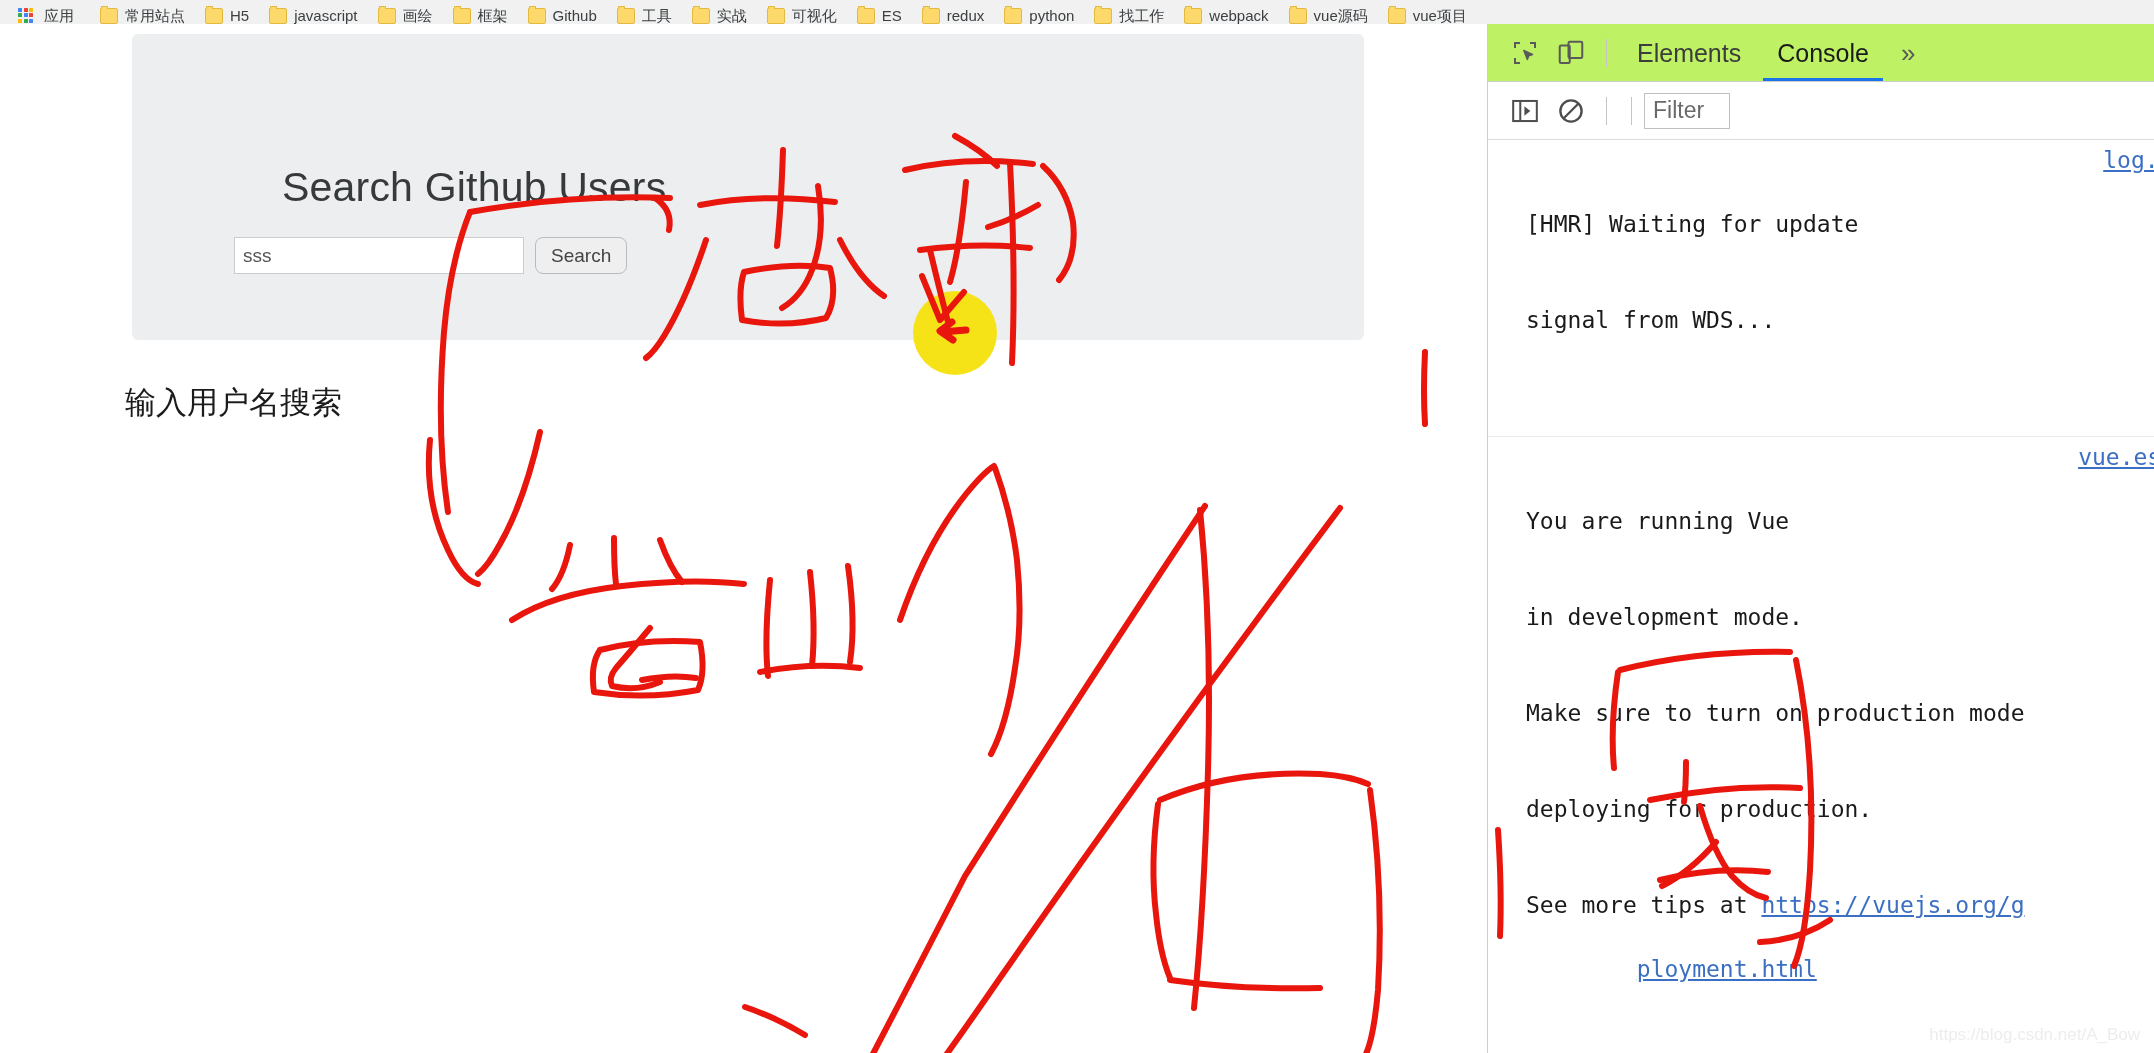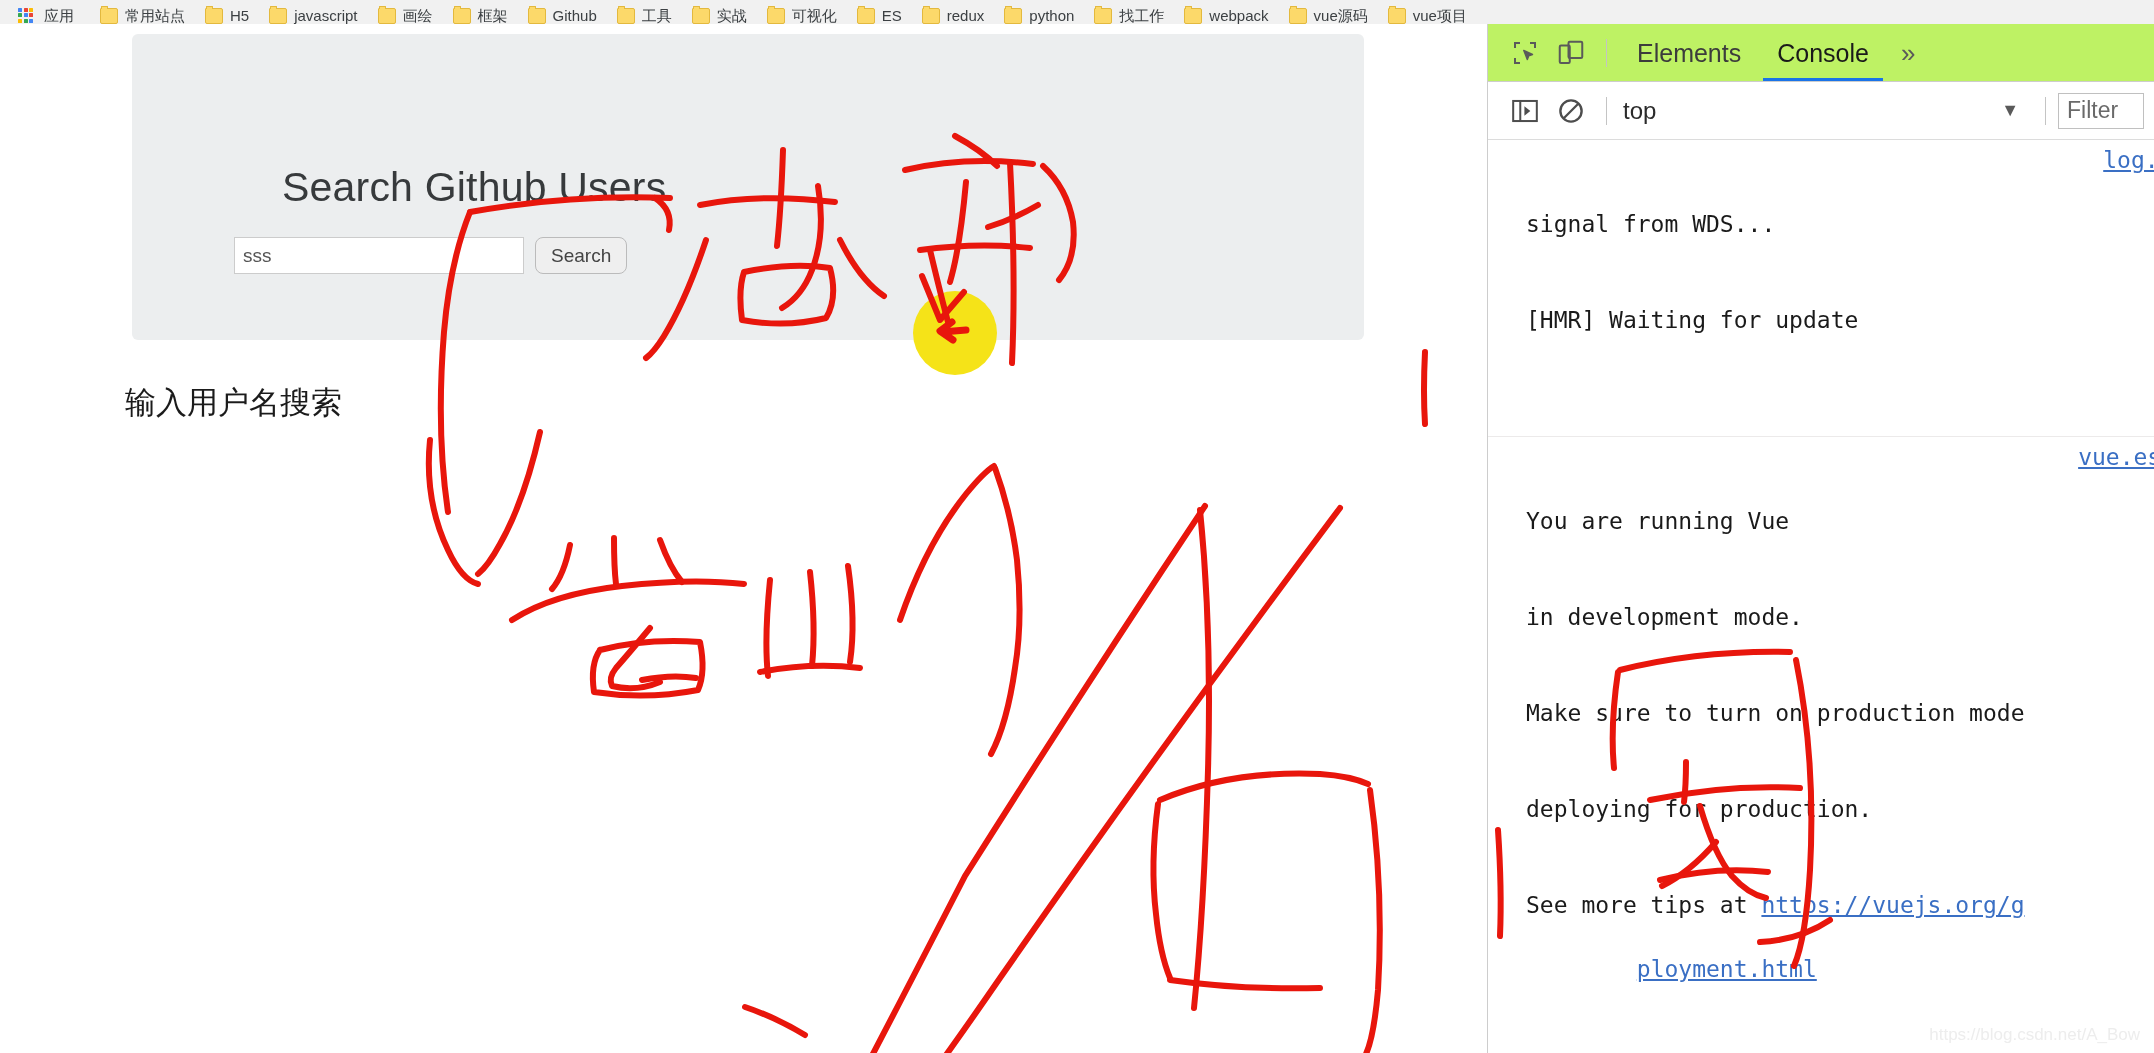--- a/index.html
+++ b/index.html
@@ -431,35 +431,31 @@
           <path d="M11.5 7l5 4-5 4z" fill="#4d4d4d" stroke="none"></path>
         </svg>
       </div>
       <div class="dt-icon-btn">
         <svg width="30" height="30" viewBox="0 0 24 24" fill="none" stroke="#4d4d4d" stroke-width="1.9">
           <circle cx="12" cy="12" r="8.5"></circle>
           <line x1="6" y1="18" x2="18" y2="6"></line>
         </svg>
       </div>
       <div class="dt-sep"></div>
-      <div class="ctx-select">
-        <span>top</span>
-        <span class="ctx-caret">▼</span>
-      </div>
       <div class="dt-sep"></div>
       <div class="filter-box">
         <span>Filter</span>
       </div>
     </div>
 
     <div class="console-area">
 
       <div class="msg">
+        <div>[HMR] Waiting for update</div>
         <div>signal from WDS...</div>
-        <div>[HMR] Waiting for update</div>
         <span class="src" style="right:-60px;">log.js?4</span>
       </div>
 
       <div class="msg">
         <div>You are running Vue</div>
         <div>in development mode.</div>
         <div>Make sure to turn on production mode</div>
         <div>deploying for production.</div>
         <div><span>See more tips at </span><span class="lnk">https://vuejs.org/g</span></div>
         <div class="lnk" style="display:inline-block">ployment.html</div>

